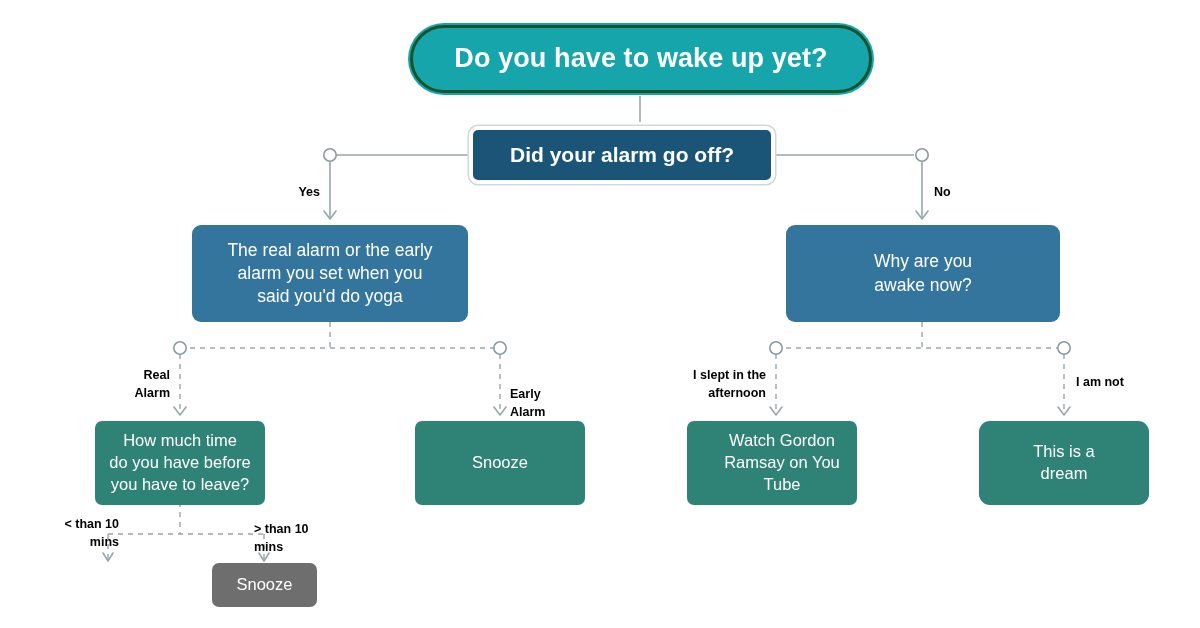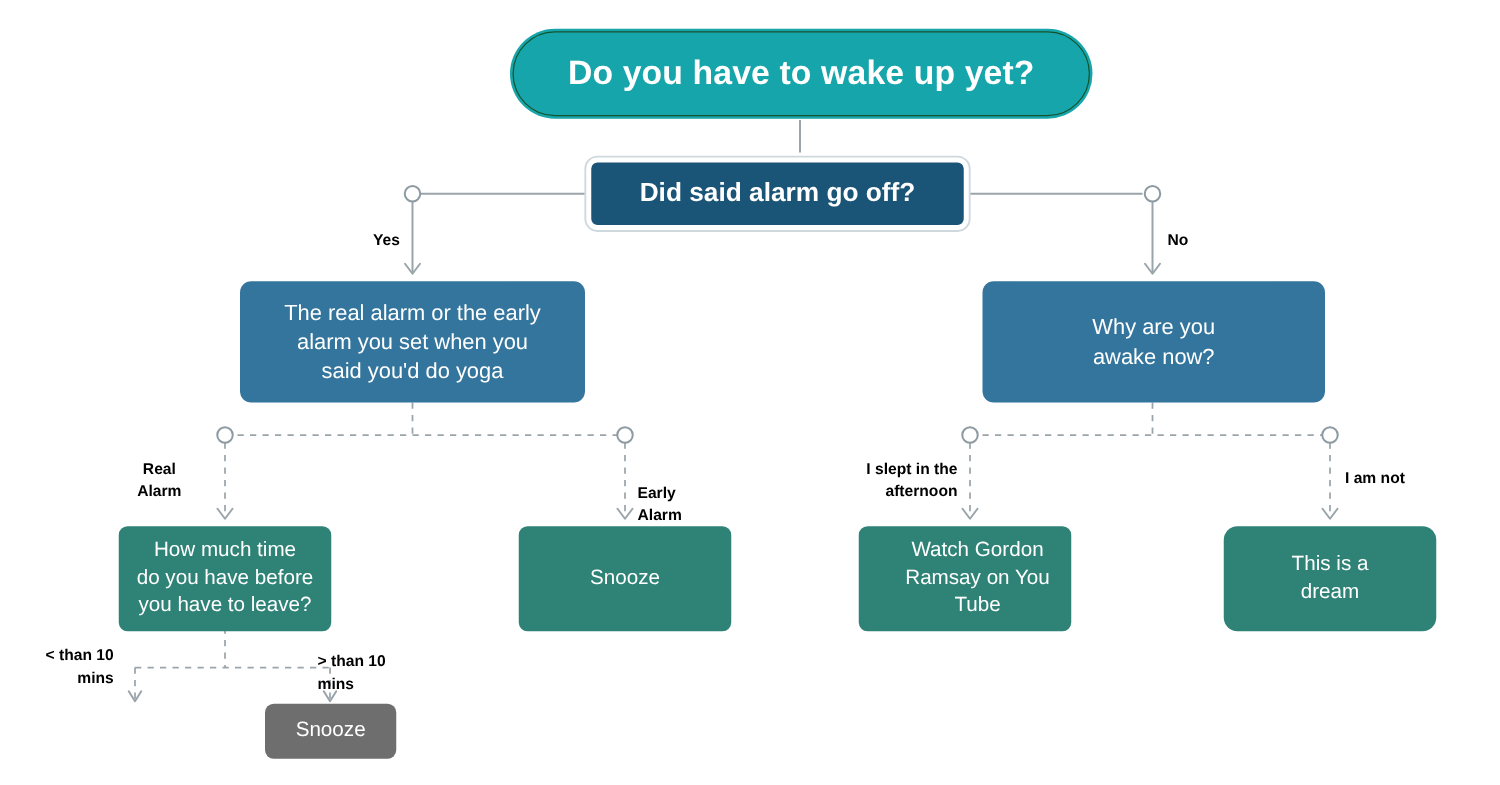--- a/index.html
+++ b/index.html
@@ -20,21 +20,21 @@
     text-align:center;
     color:#ffffff;
     line-height:1.33;
     white-space:pre-line;
   }
 
   
   .title-pill{
     background:#16a5aa;
     border-radius:999px;
-    border:1px solid #14532d;
+    border:3px solid #14532d;
     box-shadow:0 0 0 2px #16a5aa;
     font-size:27px;
     font-weight:bold;
     letter-spacing:.1px;
   }
 
   
   .root-box{
     background:#1a5578;
     border-radius:9px;
@@ -141,21 +141,21 @@
       <path class="dash" d="M108,534 L264,534"></path>
       <path class="dash" d="M108,534 L108,560"></path>
       <path class="head" d="M103,553 L108,561 L113,553"></path>
       <path class="dash" d="M264,534 L264,560"></path>
       <path class="head" d="M259,553 L264,561 L269,553"></path>
     </g>
   </svg>
 
   <div class="node title-pill" style="left:410px;top:25px;width:462px;height:68px;">Do you have to wake up yet?</div>
 
-  <div class="node root-box" style="left:469px;top:126px;width:306px;height:58px;">Did said alarm go off?</div>
+  <div class="node root-box" style="left:469px;top:126px;width:306px;height:58px;">Did your alarm go off?</div>
 
   <div class="node blue-box" style="left:192px;top:225px;width:276px;height:97px;">The real alarm or the early
 alarm you set when you
 said you'd do yoga</div>
 
   <div class="node blue-box" style="left:786px;top:225px;width:274px;height:97px;">Why are you
 awake now?</div>
 
   <div class="node green-box" style="left:95px;top:421px;width:170px;height:84px;">How much time
 do you have before
@@ -170,30 +170,30 @@
   <div class="node green-box" style="left:979px;top:421px;width:170px;height:84px;border-radius:11px;">This is a
 dream</div>
 
 
   <div class="node gray-box" style="left:212px;top:563px;width:105px;height:44px;">Snooze</div>
 
   <div class="edge-label r" style="left:245px;top:183px;width:75px;">Yes</div>
 
   <div class="edge-label l" style="left:934px;top:183px;width:75px;">No</div>
 
-  <div class="edge-label r" style="left:85px;top:366px;width:85px;text-align:center;">Real
+  <div class="edge-label r" style="left:85px;top:366px;width:85px;">Real
 Alarm</div>
 
   <div class="edge-label l" style="left:510px;top:366px;width:90px;margin-top:19px;">Early
 Alarm</div>
 
   <div class="edge-label r" style="left:646px;top:366px;width:120px;">I slept in the
 afternoon</div>
 
   <div class="edge-label l" style="left:1076px;top:373px;width:100px;">I am not</div>
 
-  <div class="edge-label r" style="left:6px;top:515px;width:85px;">&lt; than 10
+  <div class="edge-label r" style="left:34px;top:515px;width:85px;">&lt; than 10
 mins</div>
 
   <div class="edge-label l" style="left:254px;top:520px;width:90px;">&gt; than 10
 mins</div>
 
 </div>
 
 </body></html>

